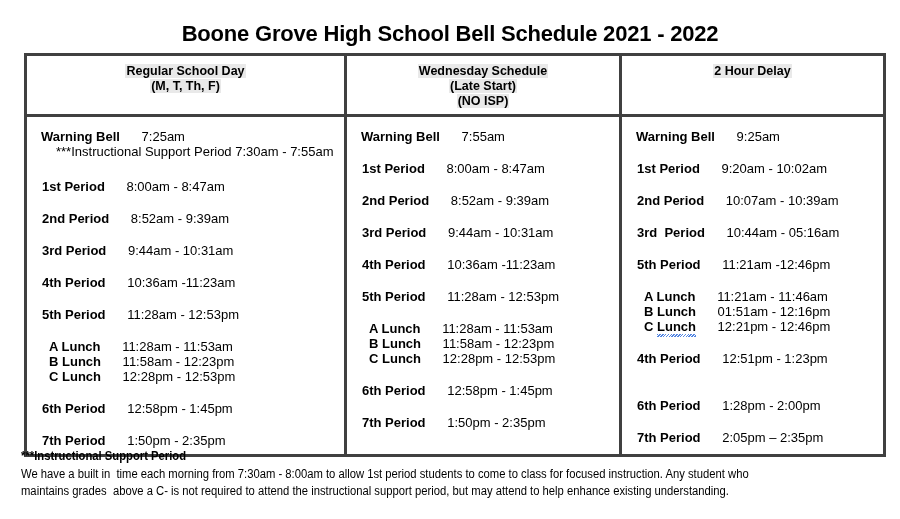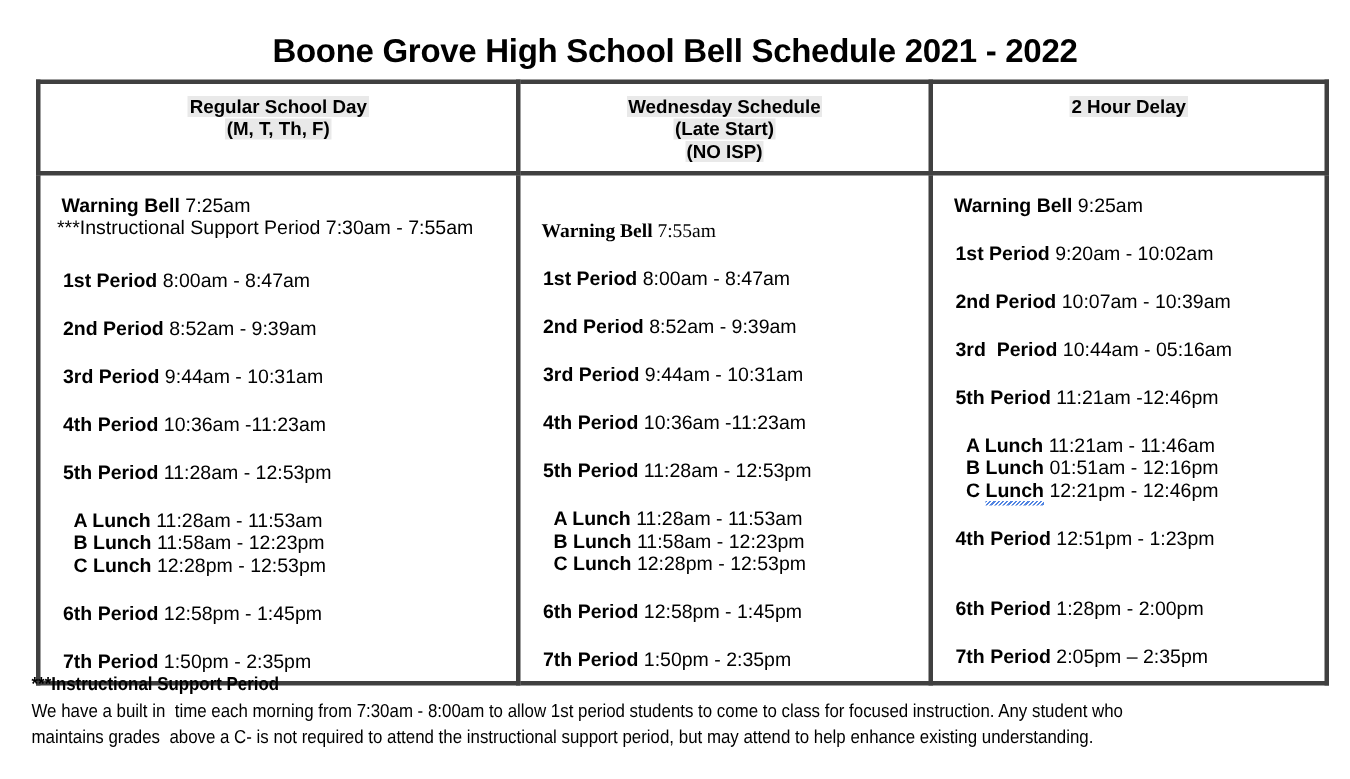--- a/index.html
+++ b/index.html
@@ -79,20 +79,21 @@
   .entry {
     white-space: pre;
     font-size: 13px;
     line-height: 15px;
   }
   .entry .lbl {
     font-weight: bold;
   }
   .entry .tm {
     font-weight: normal;
+    padding-left: 18px;
   }
 
   .pad-a { padding-left: 15px; }
   .pad-lunch-a { padding-left: 22px; }
   .pad-warn { padding-left: 14px; }
   .pad-isp  { padding-left: 11px; }
 
   
   .squiggle {
     position: relative;
@@ -173,21 +174,21 @@
               <div class="entry pad-a" style="margin-top: 17px;"><span class="lbl">5th Period</span><span class="tm"> 11:28am - 12:53pm</span></div>
               <div class="entry pad-lunch-a" style="margin-top: 17px;"><span class="lbl">A Lunch</span><span class="tm"> 11:28am - 11:53am</span></div>
               <div class="entry pad-lunch-a" style="margin-top: 0px;"><span class="lbl">B Lunch</span><span class="tm"> 11:58am - 12:23pm</span></div>
               <div class="entry pad-lunch-a" style="margin-top: 0px;"><span class="lbl">C Lunch</span><span class="tm"> 12:28pm - 12:53pm</span></div>
               <div class="entry pad-a" style="margin-top: 17px;"><span class="lbl">6th Period</span><span class="tm"> 12:58pm - 1:45pm</span></div>
               <div class="entry pad-a" style="margin-top: 17px;"><span class="lbl">7th Period</span><span class="tm"> 1:50pm - 2:35pm</span></div>
             </div>
       </td>
       <td class="col-2">
         <div class="col-body">
-              <div class="entry pad-warn" style="margin-top: 17px; font-family: Liberation Serif, serif;"><span class="lbl">Warning Bell</span><span class="tm"> 7:55am</span></div>
+              <div class="entry pad-warn" style="margin-top: 0px;"><span class="lbl">Warning Bell</span><span class="tm"> 7:55am</span></div>
               <div class="entry pad-a" style="margin-top: 17px;"><span class="lbl">1st Period</span><span class="tm"> 8:00am - 8:47am</span></div>
               <div class="entry pad-a" style="margin-top: 17px;"><span class="lbl">2nd Period</span><span class="tm"> 8:52am - 9:39am</span></div>
               <div class="entry pad-a" style="margin-top: 17px;"><span class="lbl">3rd Period</span><span class="tm"> 9:44am - 10:31am</span></div>
               <div class="entry pad-a" style="margin-top: 17px;"><span class="lbl">4th Period</span><span class="tm"> 10:36am -11:23am</span></div>
               <div class="entry pad-a" style="margin-top: 17px;"><span class="lbl">5th Period</span><span class="tm"> 11:28am - 12:53pm</span></div>
               <div class="entry pad-lunch-a" style="margin-top: 17px;"><span class="lbl">A Lunch</span><span class="tm"> 11:28am - 11:53am</span></div>
               <div class="entry pad-lunch-a" style="margin-top: 0px;"><span class="lbl">B Lunch</span><span class="tm"> 11:58am - 12:23pm</span></div>
               <div class="entry pad-lunch-a" style="margin-top: 0px;"><span class="lbl">C Lunch</span><span class="tm"> 12:28pm - 12:53pm</span></div>
               <div class="entry pad-a" style="margin-top: 17px;"><span class="lbl">6th Period</span><span class="tm"> 12:58pm - 1:45pm</span></div>
               <div class="entry pad-a" style="margin-top: 17px;"><span class="lbl">7th Period</span><span class="tm"> 1:50pm - 2:35pm</span></div>

